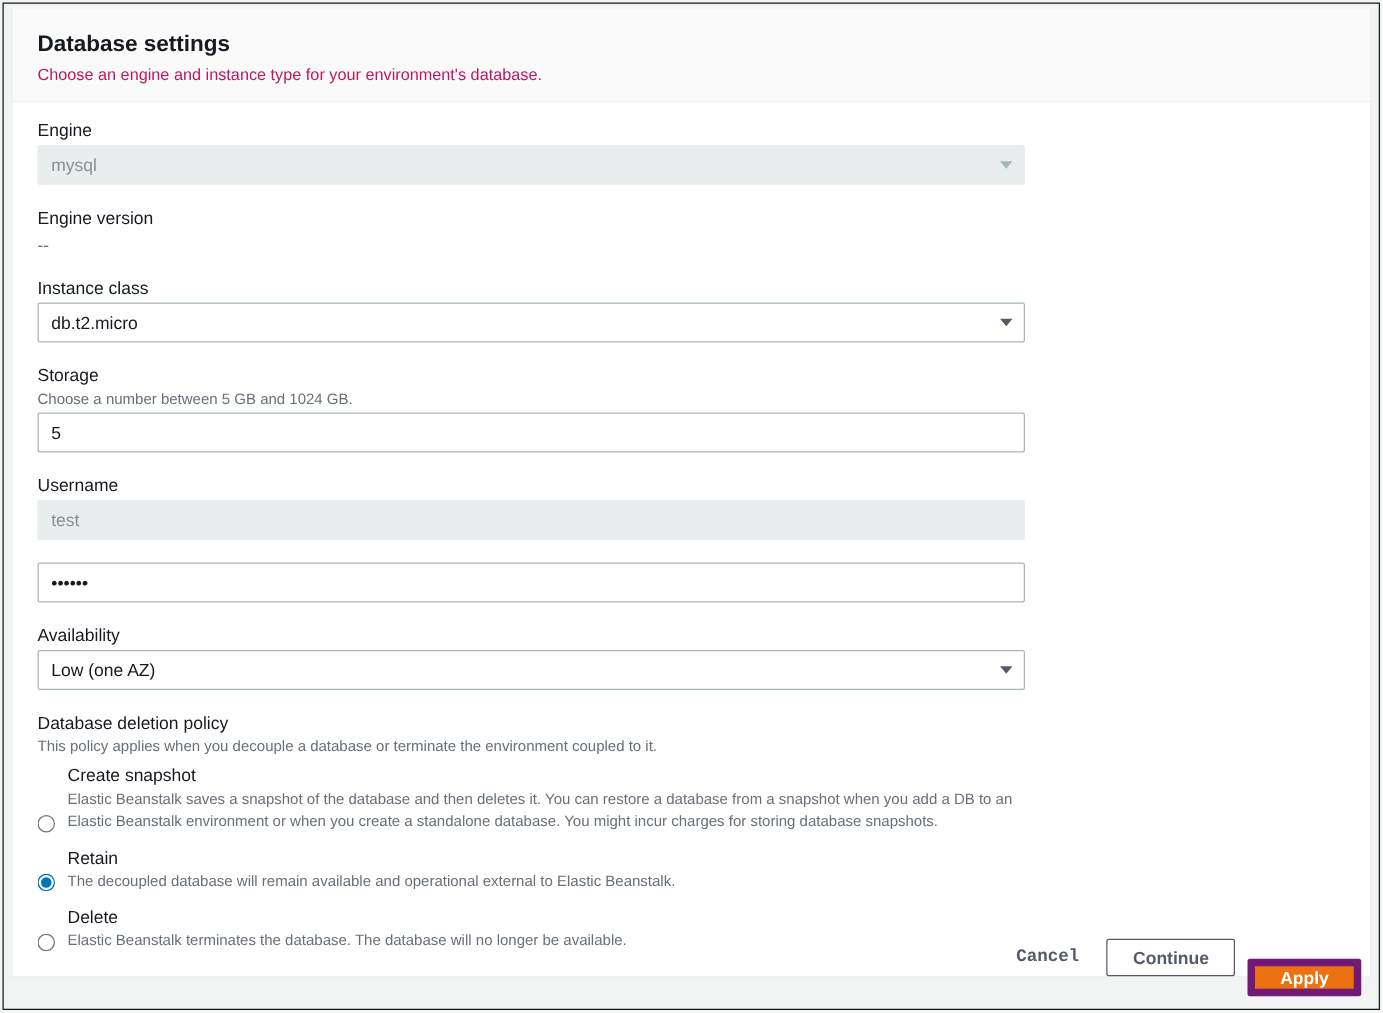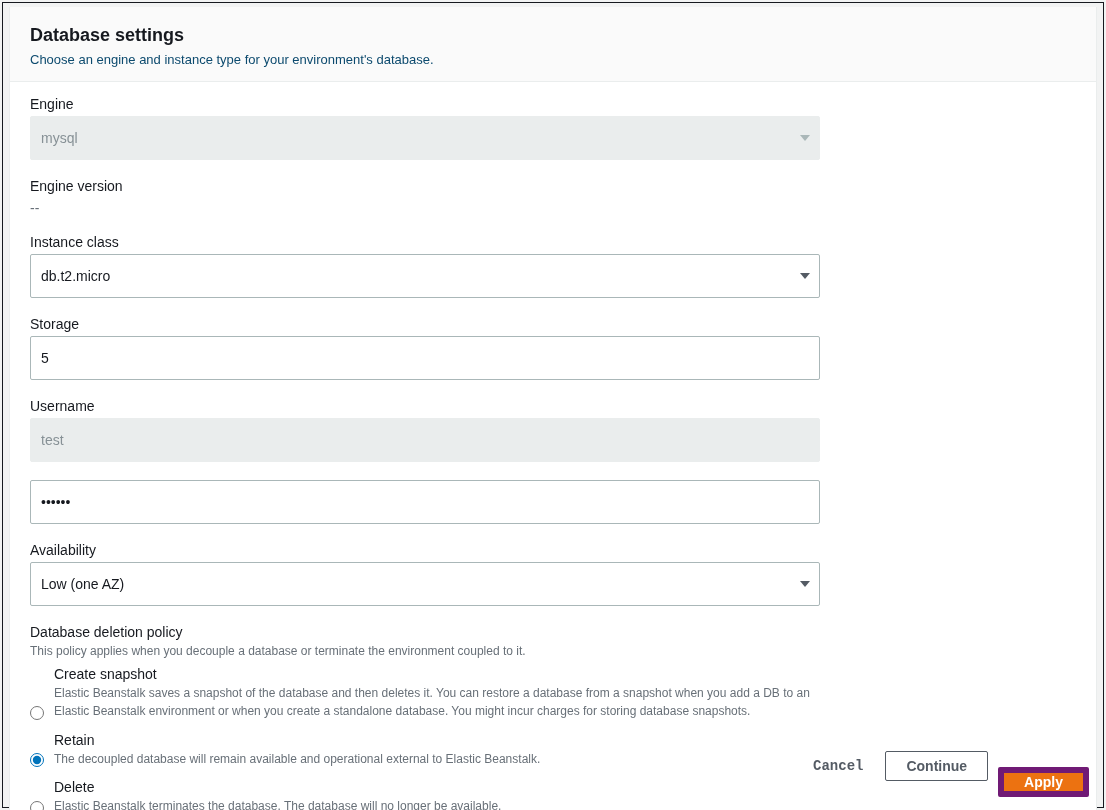--- a/index.html
+++ b/index.html
@@ -28,21 +28,21 @@
       margin: 4px 6px 0 6px;
       padding: 18px 20px 14px 20px;
     }
     .page-title {
       font-size: 18px;
       font-weight: 700;
       margin-bottom: 6px;
     }
     .page-subtitle {
       font-size: 13px;
-      color: #0c4a6e;
+      color: #be185d;
     }
     .form-section {
       background: #ffffff;
       border: 1px solid #eaeded;
       border-top: none;
       margin: 0 6px;
       padding: 14px 20px 20px 20px;
     }
     .field-group {
       margin-bottom: 18px;
@@ -59,21 +59,21 @@
       font-size: 12px;
       color: #687078;
       margin-bottom: 4px;
     }
     .select-wrapper {
       position: relative;
       width: 100%;
     }
     .select-input, .text-input {
       width: 100%;
-      height: 44px;
+      height: 32px;
       padding: 6px 32px 6px 10px;
       border: 1px solid #aab7b8;
       background: #ffffff;
       font-size: 14px;
       color: #16191f;
       border-radius: 2px;
       appearance: none;
       -webkit-appearance: none;
       font-family: inherit;
     }
@@ -198,20 +198,21 @@
       <div class="select-wrapper">
         <input type="text" class="select-input" readonly="" value="db.t2.micro" style="">
         <svg class="select-caret" viewBox="0 0 10 10">
             <path d="M0 2 L5 8 L10 2 Z"></path>
           </svg>
       </div>
     </div>
 
     <div class="field-group">
       <label class="field-label">Storage</label>
+      <div class="field-hint">Choose a number between 5 GB and 1024 GB.</div>
       <input type="text" class="text-input" value="5" style="">
     </div>
 
     <div class="field-group">
       <label class="field-label">Username</label>
       <input type="text" class="text-input disabled" readonly="" value="test" style="">
     </div>
 
     <div class="field-group">
       <input type="text" class="text-input" value="••••••" style="">

